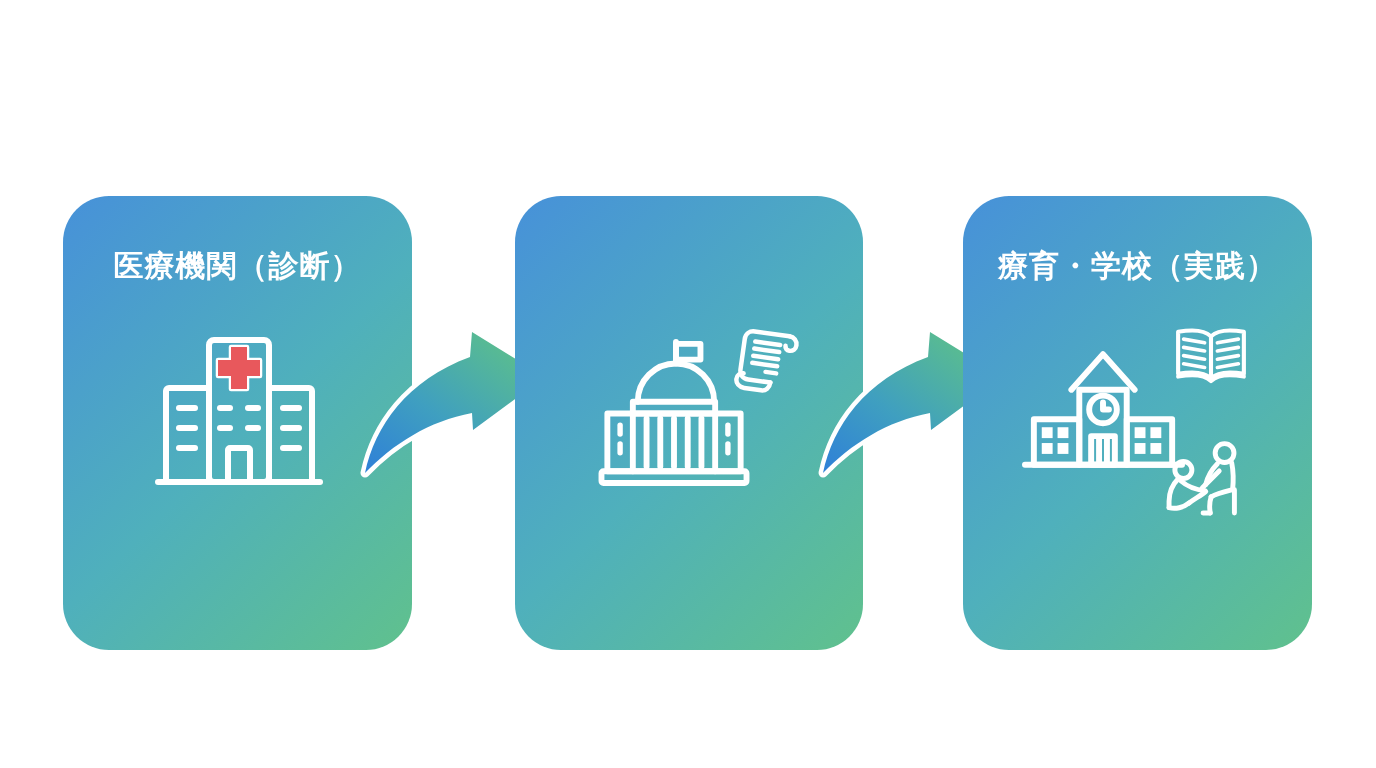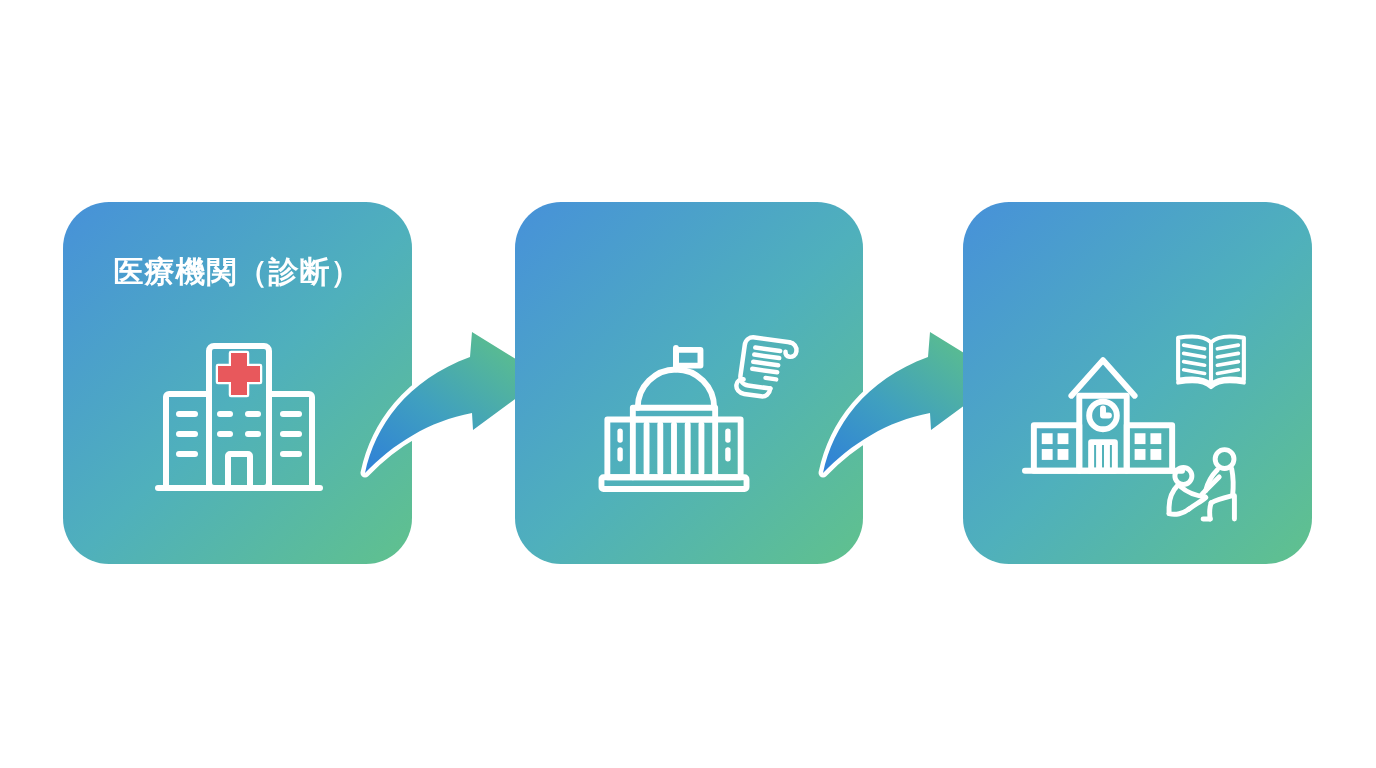--- a/index.html
+++ b/index.html
@@ -3,21 +3,21 @@
 <meta charset="utf-8">
 <style>
   html,body{margin:0;padding:0}
   body{
     width:1376px;height:768px;position:relative;overflow:hidden;
     background:var(--page-bg,#ffffff);
     font-family:"Liberation Sans","DejaVu Sans",sans-serif;
   }
   .stage{position:absolute;inset:0}
   .card{
-    position:absolute;top:202px;height:362px;border-radius:46px;
+    position:absolute;top:196px;height:454px;border-radius:46px;
     background:linear-gradient(135deg,
       var(--card-grad-start,#4791d9) 0%,
       var(--card-grad-mid,#4fb0bc) 52%,
       var(--card-grad-end,#60c18d) 100%);
   }
   #card-1{left:63px;width:349px}
   #card-2{left:515px;width:348px}
   #card-3{left:963px;width:349px}
   .card-title{
     position:absolute;top:50px;left:0;right:0;text-align:center;
@@ -120,20 +120,21 @@
         <line x1="40" y1="51" x2="52" y2="51"></line>
       </g>
     </svg>
   </div>
 
   <svg class="arrow" id="arrow-2" viewBox="0 0 192 150">
     <path d="M6,145 C16,98 48,52 111,29 L113,4 L186,49 L114,102 L113,85 C70,93 34,116 6,145 Z"></path>
   </svg>
 
   <div class="card" id="card-3">
+    <div class="card-title">療育・学校（実践）</div>
     <svg class="icon" style="left:59px;top:146px" width="163" height="127" viewBox="0 0 165 128">
       <g class="ln" stroke-width="6">
         <line x1="3" y1="124" x2="162" y2="124"></line>
         <rect x="58" y="48" width="48" height="76"></rect>
         <path d="M50,48 L82,12 L114,48"></path>
         <circle cx="82" cy="68" r="14"></circle>
         <path d="M82,61 L82,68 L88,68"></path>
         <rect x="12" y="78" width="46" height="46"></rect>
         <rect x="106" y="78" width="46" height="46"></rect>
         <rect x="70" y="95" width="24" height="29"></rect>

